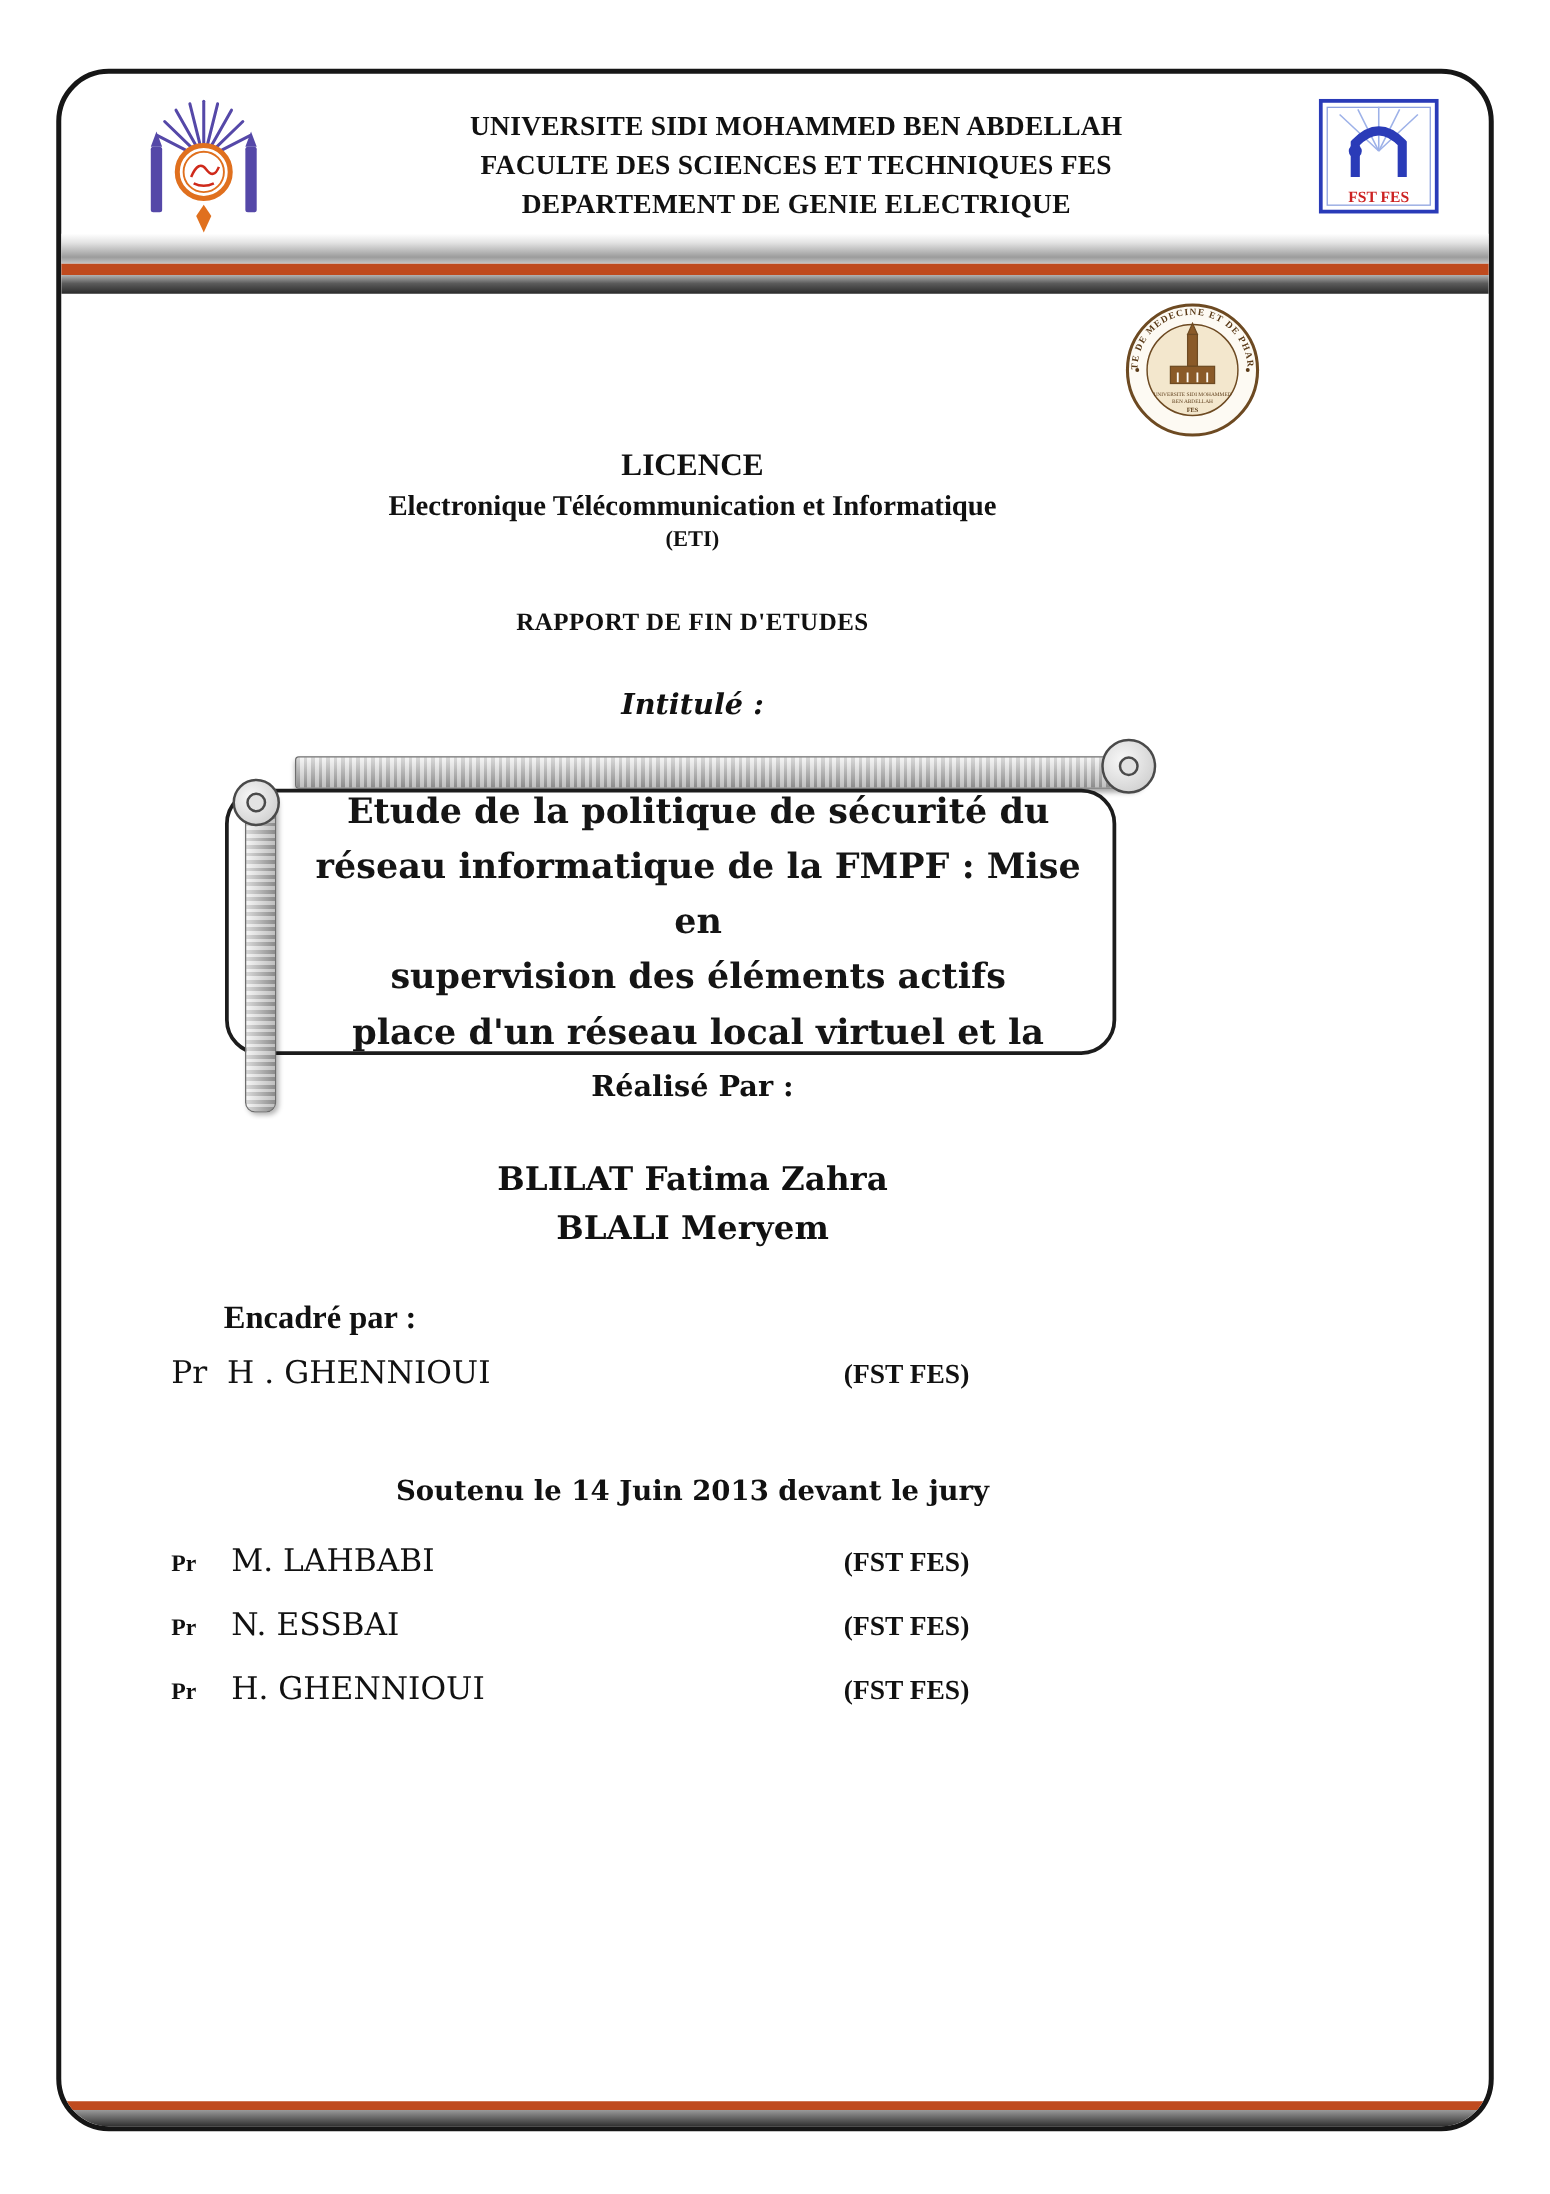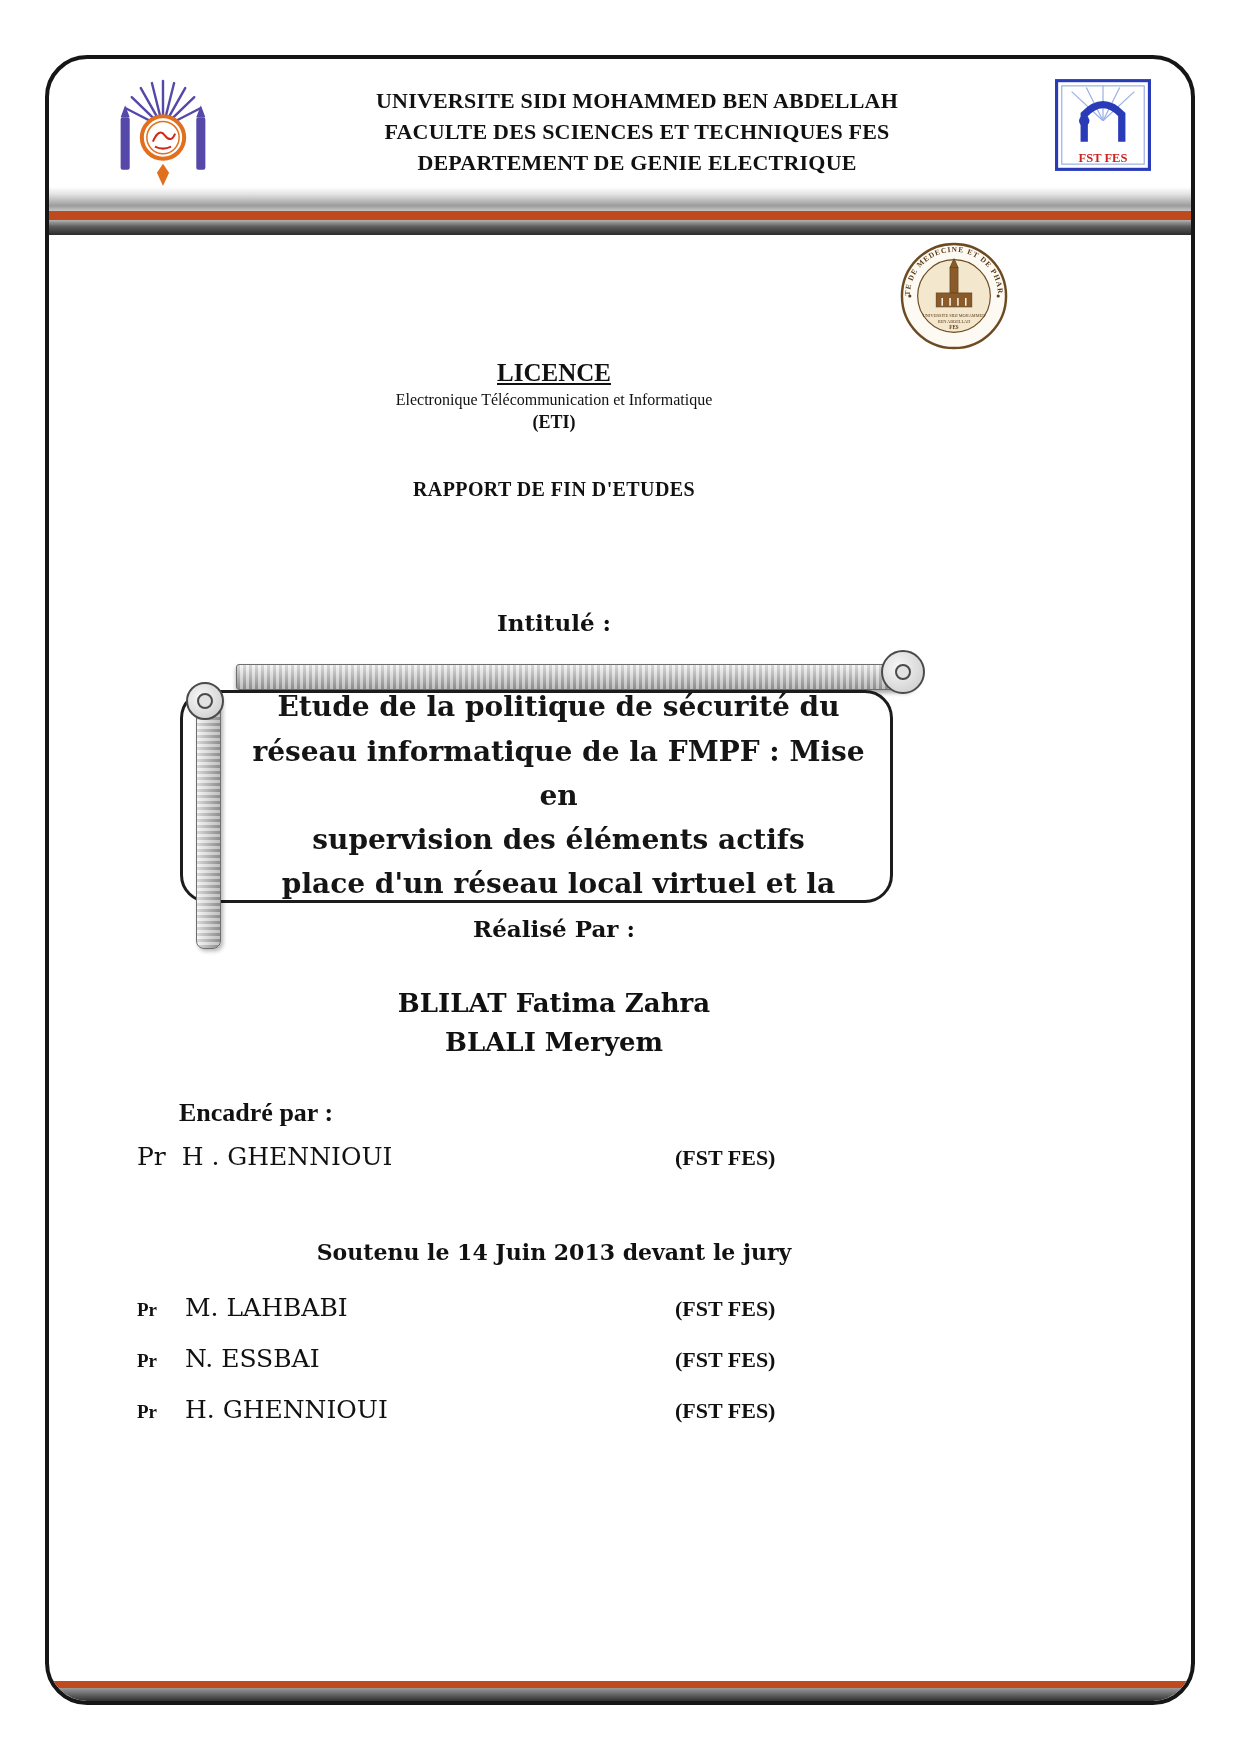--- a/index.html
+++ b/index.html
@@ -51,25 +51,25 @@
   .divider-top .band-light{height:24px;background:linear-gradient(180deg,#ffffff 0%,#e3e3e3 30%,#9c9c9c 78%,#c6c6c6 100%);}
   .divider-top .band-orange{height:9px;background:var(--accent-orange);}
   .divider-top .band-dark{height:15px;background:linear-gradient(180deg,#b3b3b3 0%,#5b5b5b 45%,#2b2b2b 100%);}
   .divider-bottom{position:absolute;left:0;right:0;bottom:0;}
   .divider-bottom .band-orange{height:7px;background:var(--accent-orange);}
   .divider-bottom .band-dark{height:13px;background:linear-gradient(180deg,#9a9a9a,#303030);}
   
   .seal-row{display:flex;justify-content:flex-end;padding-right:182px;margin-top:6px;height:112px;}
   
   .center-col{width:1010px;text-align:center;}
-  .degree{margin-top:4px;font-weight:bold;font-size:25px;line-height:1.25;font-family:"Liberation Serif", serif;text-decoration:underline;}
-  .field{margin-top:2px;font-weight:normal;font-size:16px;line-height:1.3;font-family:"Liberation Serif", serif;}
+  .degree{margin-top:4px;font-weight:bold;font-size:25px;line-height:1.25;font-family:"Liberation Serif", serif;}
+  .field{margin-top:2px;font-weight:bold;font-size:23px;line-height:1.3;font-family:"Liberation Serif", serif;}
   .abbrev{font-weight:bold;font-size:18px;line-height:1.25;font-family:"Liberation Serif", serif;}
   .report-type{margin-top:44px;font-weight:bold;font-size:20px;letter-spacing:.4px;font-family:Liberation Serif, serif;}
-  .intitule{margin-top:108px;font-weight:bold;font-size:23px;}
+  .intitule{margin-top:40px;font-weight:bold;font-size:23px;font-style:italic;}
   
   .scroll-wrap{position:relative;width:725px;height:245px;margin:22px 0 0 131px;}
   .scroll-top-band{
     position:absolute;left:56px;right:-12px;top:6px;height:26px;z-index:1;
     border:1px solid #6e6e6e;border-radius:3px 12px 12px 3px;
     background-image:linear-gradient(180deg,rgba(255,255,255,.55),rgba(0,0,0,.18)),
       repeating-linear-gradient(90deg,#ababab 0 3px,#e9e9e9 3px 6px);
     box-shadow:0 3px 4px rgba(0,0,0,.35);
   }
   .scroll-body{

